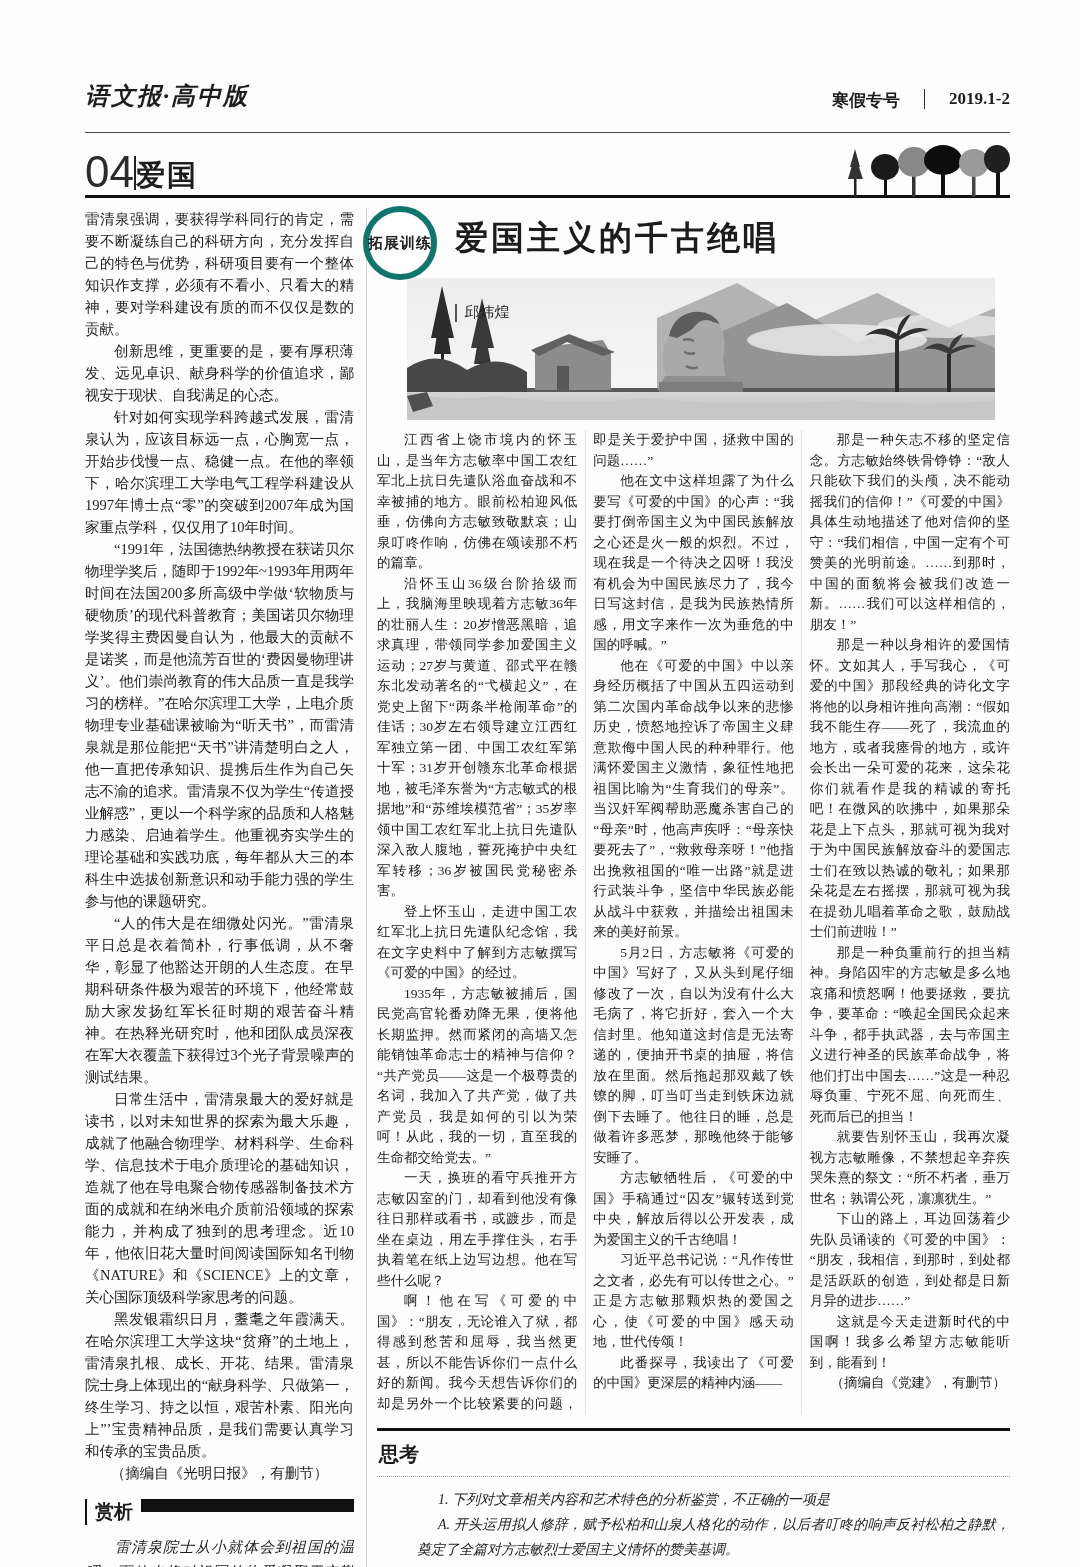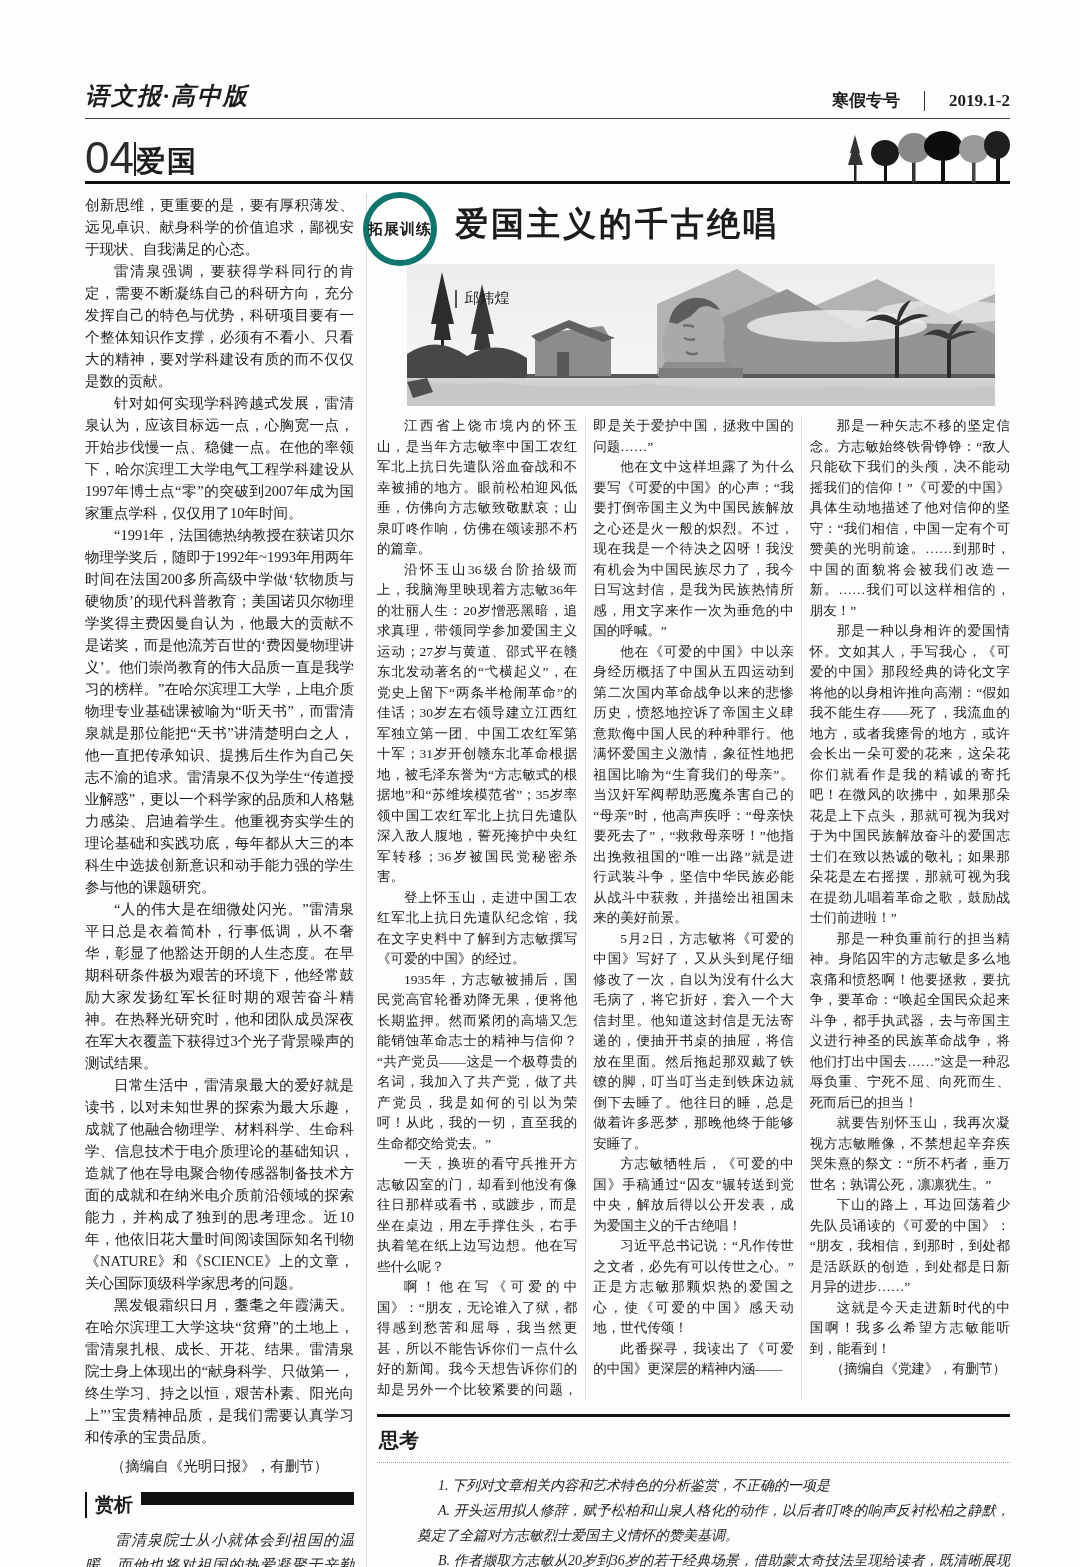--- a/index.html
+++ b/index.html
@@ -1,40 +1,40 @@
 <!DOCTYPE html>
 <html lang="zh"><head>
 <meta charset="utf-8">
 <style>
   * { margin:0; padding:0; box-sizing:border-box; }
   body { background:#e8e8e8; font-family:"Liberation Serif", serif; }
   .page { width:1080px; min-height:1567px; margin:0 auto; background:#fdfdfd; color:#1c1c1c;
           padding:80px 70px 18px 85px; position:relative; }
 
   
-  .mast-row { display:flex; align-items:flex-end; justify-content:space-between; padding-bottom:6px; border-bottom:1px solid #444; }
+  .mast-row { display:flex; align-items:flex-end; justify-content:space-between; padding-bottom:20px; border-bottom:1px solid #444; }
   .logo { font-family:"Liberation Serif", serif; font-weight:bold; font-style:italic; font-size:24px; letter-spacing:2px; }
-  .issue { display:flex; align-items:center; gap:24px; font-weight:bold; font-size:17px; }
+  .issue { display:flex; gap:24px; font-weight:bold; font-size:17px; }
   .issue .vbar { width:1px; height:20px; background:#333; display:inline-block; }
   .section-row { display:flex; align-items:flex-end; gap:0; padding:8px 0 0 0; height:62px; }
   .pageno { font-family:"Liberation Sans", sans-serif; font-size:44px; line-height:46px; color:#2b2b2b; }
   .section-divider { width:2px; height:34px; background:#222; margin-bottom:5px; }
   .section-label { font-family:"Liberation Sans", sans-serif; font-weight:bold; font-size:29px; line-height:34px; margin-bottom:3px; letter-spacing:2px; }
   .trees { margin-left:auto; margin-bottom:-2px; }
   .thick-rule { height:3px; background:#111; }
 
   
   .body-grid { display:flex; margin-top:10px; }
   .left-col { width:282px; flex:none; padding-right:12px; border-right:1px solid #d8d8d8; }
   .feature { flex:1; padding-left:10px; position:relative; }
 
   
   .left-paras p { font-size:14.5px; line-height:22px; text-align:justify; text-indent:2em; }
   .left-paras p:first-child { text-indent:0; }
-  .attribution-left { font-size:14.5px; text-align:center; margin-top:9px; }
+  .attribution-left { font-size:14.5px; text-align:center; margin-top:2px; }
   .shangxi-head { display:flex; align-items:flex-start; margin-top:16px; border-left:2px solid #111; padding-left:8px; }
   .shangxi-label { font-family:"Liberation Sans", sans-serif; font-weight:bold; font-size:19px; flex:none; }
   .shangxi-bar { flex:1; height:13px; background:#111; margin-left:8px; }
   .shangxi-text { margin-top:10px; font-size:15px; line-height:24.5px; text-align:justify; text-indent:2em; font-style:italic; }
 
   
   .feature-head { position:relative; height:66px; }
   .badge { position:absolute; left:-14px; top:-2px; width:74px; height:74px; border:6px solid #0f766e; border-radius:50%;
            background:#fff; display:flex; align-items:center; justify-content:center; z-index:2; }
   .badge span { font-family:"Liberation Sans", sans-serif; font-weight:bold; font-size:15px; letter-spacing:1px; white-space:nowrap; }
@@ -94,22 +94,22 @@
         </g>
       </svg>
     </div>
     <div class="thick-rule"></div>
   </header>
 
   <div class="body-grid">
 
     <aside class="left-col">
       <div class="left-paras">
+          <p>雷清泉强调，要获得学科同行的肯定，需要不断凝练自己的科研方向，充分发挥自己的特色与优势，科研项目要有一个整体知识作支撑，必须有不看小、只看大的精神，要对学科建设有质的而不仅仅是数的贡献。</p>
           <p>创新思维，更重要的是，要有厚积薄发、远见卓识、献身科学的价值追求，鄙视安于现状、自我满足的心态。</p>
-          <p>雷清泉强调，要获得学科同行的肯定，需要不断凝练自己的科研方向，充分发挥自己的特色与优势，科研项目要有一个整体知识作支撑，必须有不看小、只看大的精神，要对学科建设有质的而不仅仅是数的贡献。</p>
           <p>针对如何实现学科跨越式发展，雷清泉认为，应该目标远一点，心胸宽一点，开始步伐慢一点、稳健一点。在他的率领下，哈尔滨理工大学电气工程学科建设从1997年博士点“零”的突破到2007年成为国家重点学科，仅仅用了10年时间。</p>
           <p>“1991年，法国德热纳教授在获诺贝尔物理学奖后，随即于1992年~1993年用两年时间在法国200多所高级中学做‘软物质与硬物质’的现代科普教育；美国诺贝尔物理学奖得主费因曼自认为，他最大的贡献不是诺奖，而是他流芳百世的‘费因曼物理讲义’。他们崇尚教育的伟大品质一直是我学习的榜样。”在哈尔滨理工大学，上电介质物理专业基础课被喻为“听天书”，而雷清泉就是那位能把“天书”讲清楚明白之人，他一直把传承知识、提携后生作为自己矢志不渝的追求。雷清泉不仅为学生“传道授业解惑”，更以一个科学家的品质和人格魅力感染、启迪着学生。他重视夯实学生的理论基础和实践功底，每年都从大三的本科生中选拔创新意识和动手能力强的学生参与他的课题研究。</p>
           <p>“人的伟大是在细微处闪光。”雷清泉平日总是衣着简朴，行事低调，从不奢华，彰显了他豁达开朗的人生态度。在早期科研条件极为艰苦的环境下，他经常鼓励大家发扬红军长征时期的艰苦奋斗精神。在热释光研究时，他和团队成员深夜在军大衣覆盖下获得过3个光子背景噪声的测试结果。</p>
           <p>日常生活中，雷清泉最大的爱好就是读书，以对未知世界的探索为最大乐趣，成就了他融合物理学、材料科学、生命科学、信息技术于电介质理论的基础知识，造就了他在导电聚合物传感器制备技术方面的成就和在纳米电介质前沿领域的探索能力，并构成了独到的思考理念。近10年，他依旧花大量时间阅读国际知名刊物《NATURE》和《SCIENCE》上的文章，关心国际顶级科学家思考的问题。</p>
           <p>黑发银霜织日月，耋耄之年霞满天。在哈尔滨理工大学这块“贫瘠”的土地上，雷清泉扎根、成长、开花、结果。雷清泉院士身上体现出的“献身科学、只做第一，终生学习、持之以恒，艰苦朴素、阳光向上”’宝贵精神品质，是我们需要认真学习和传承的宝贵品质。</p>
         </div>
       <p class="attribution-left">（摘编自《光明日报》，有删节）</p>
 
       <div class="shangxi-head">
         <span class="shangxi-label">赏析</span>

